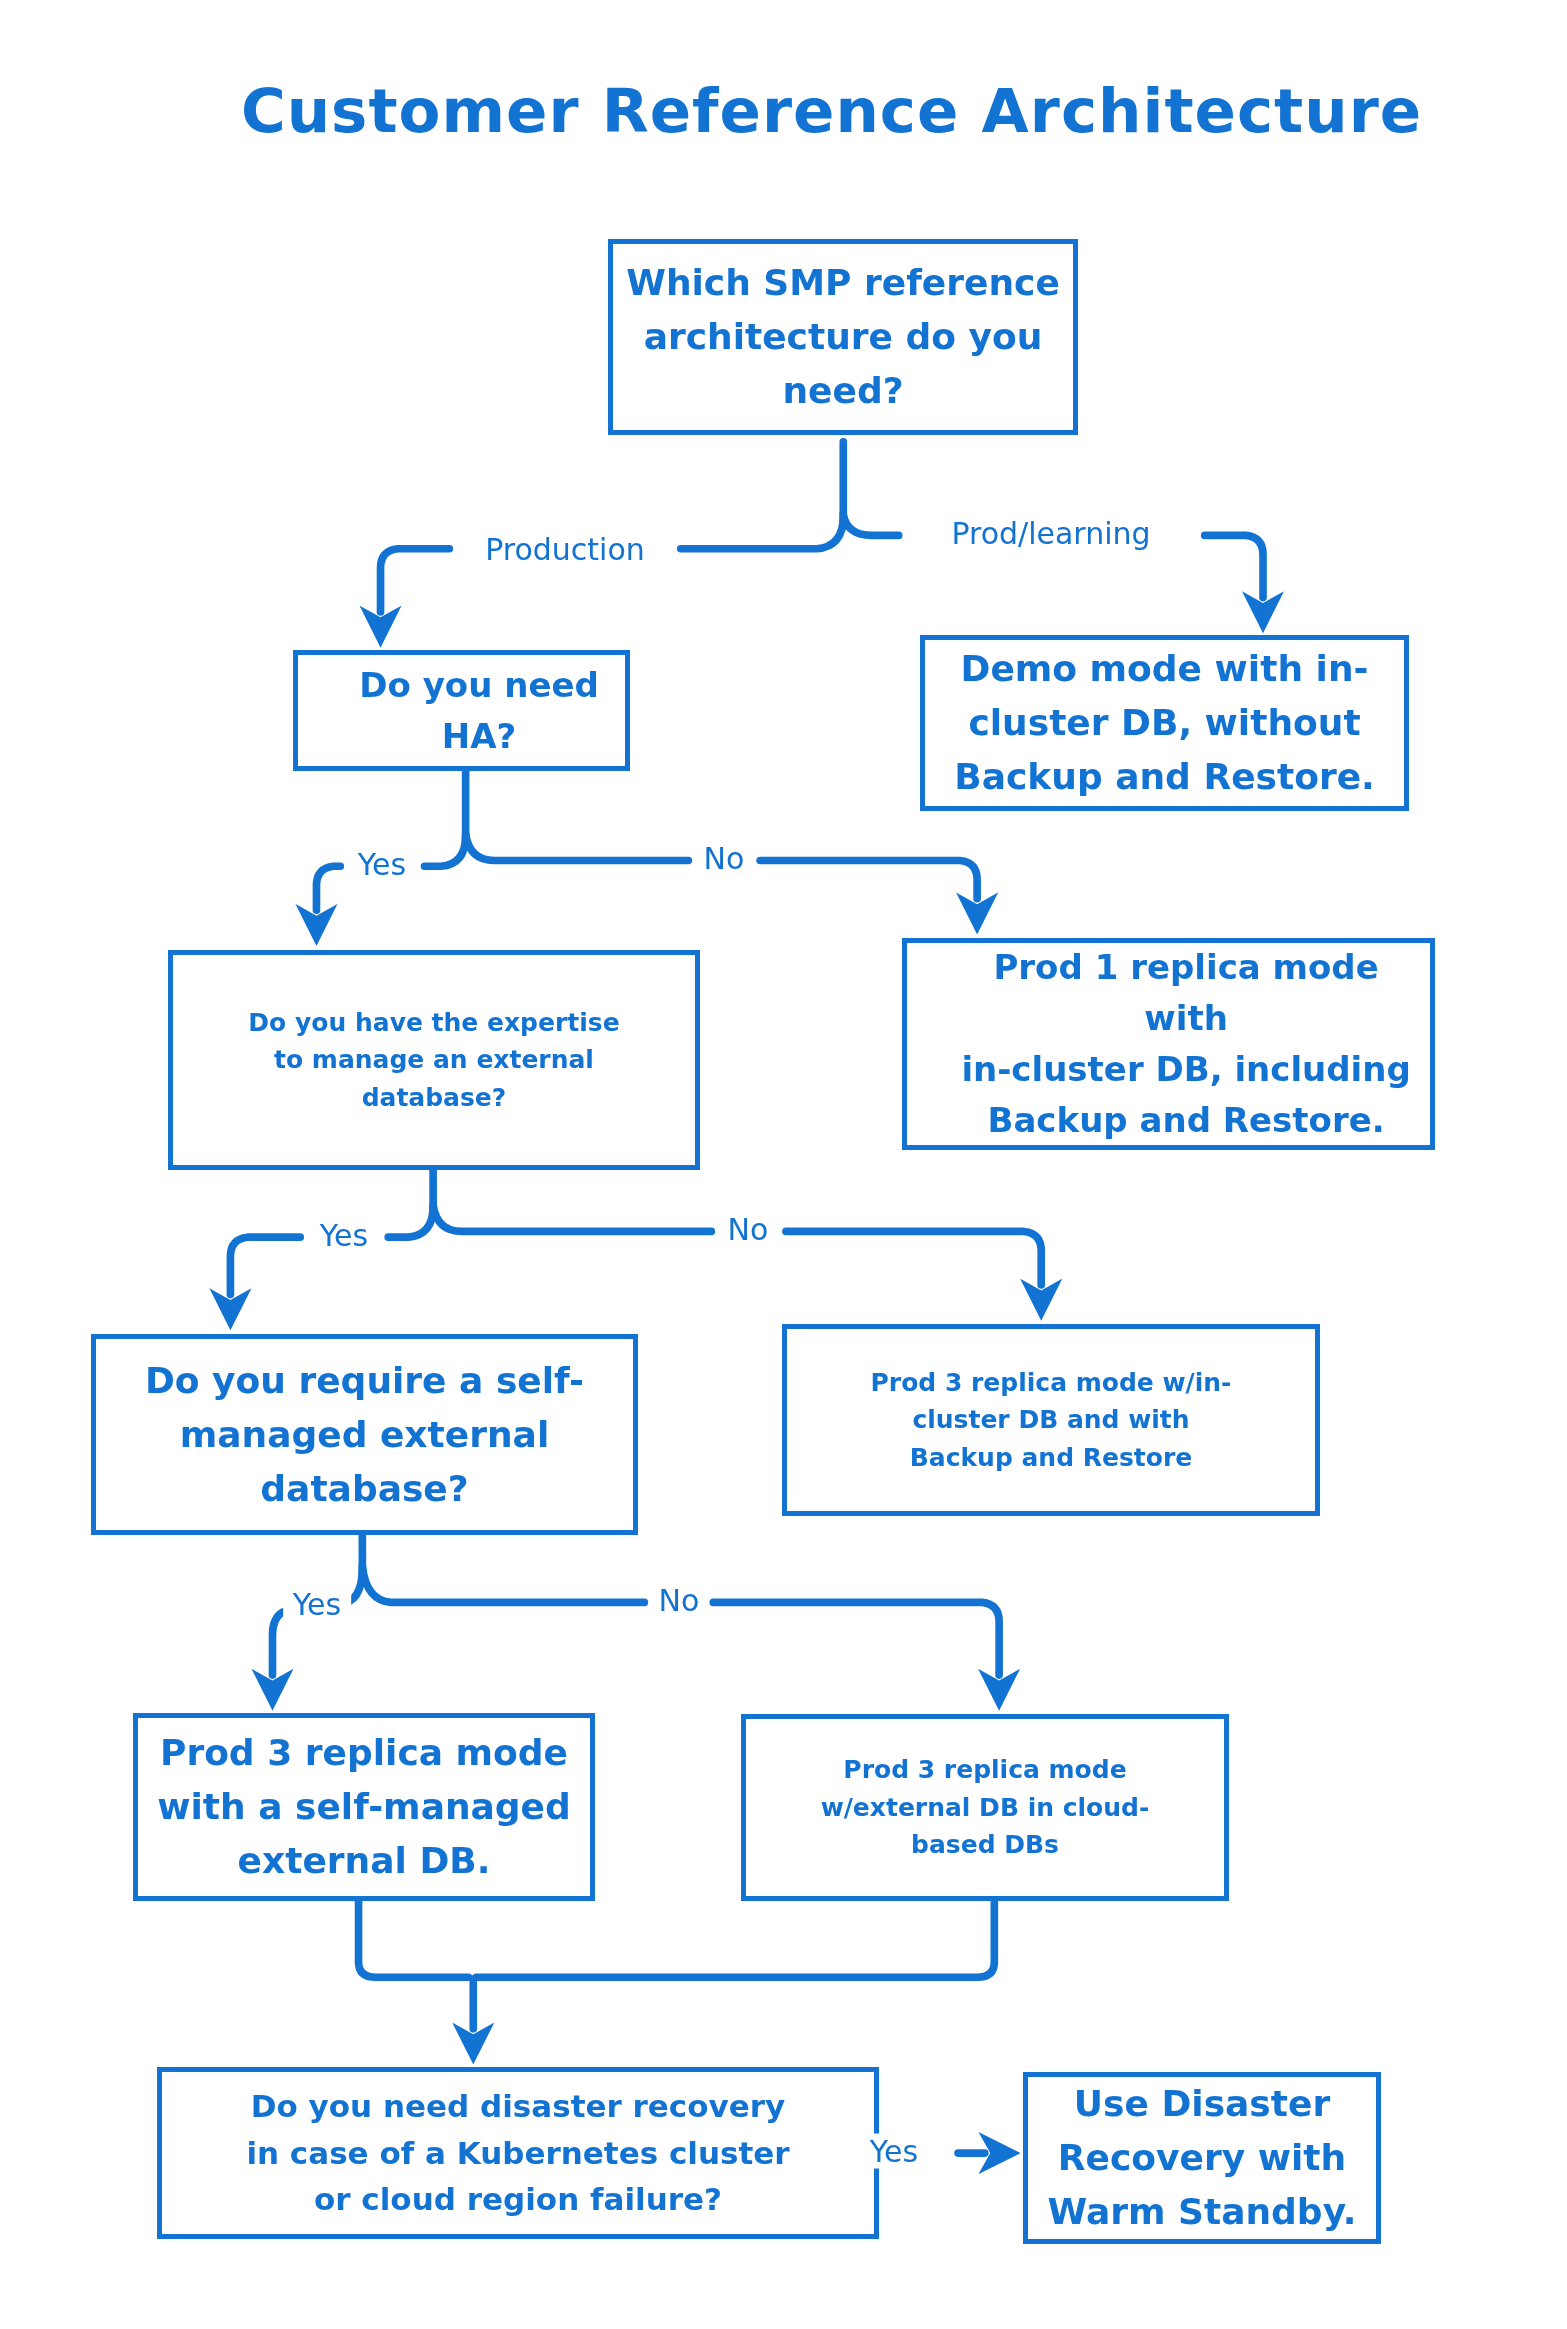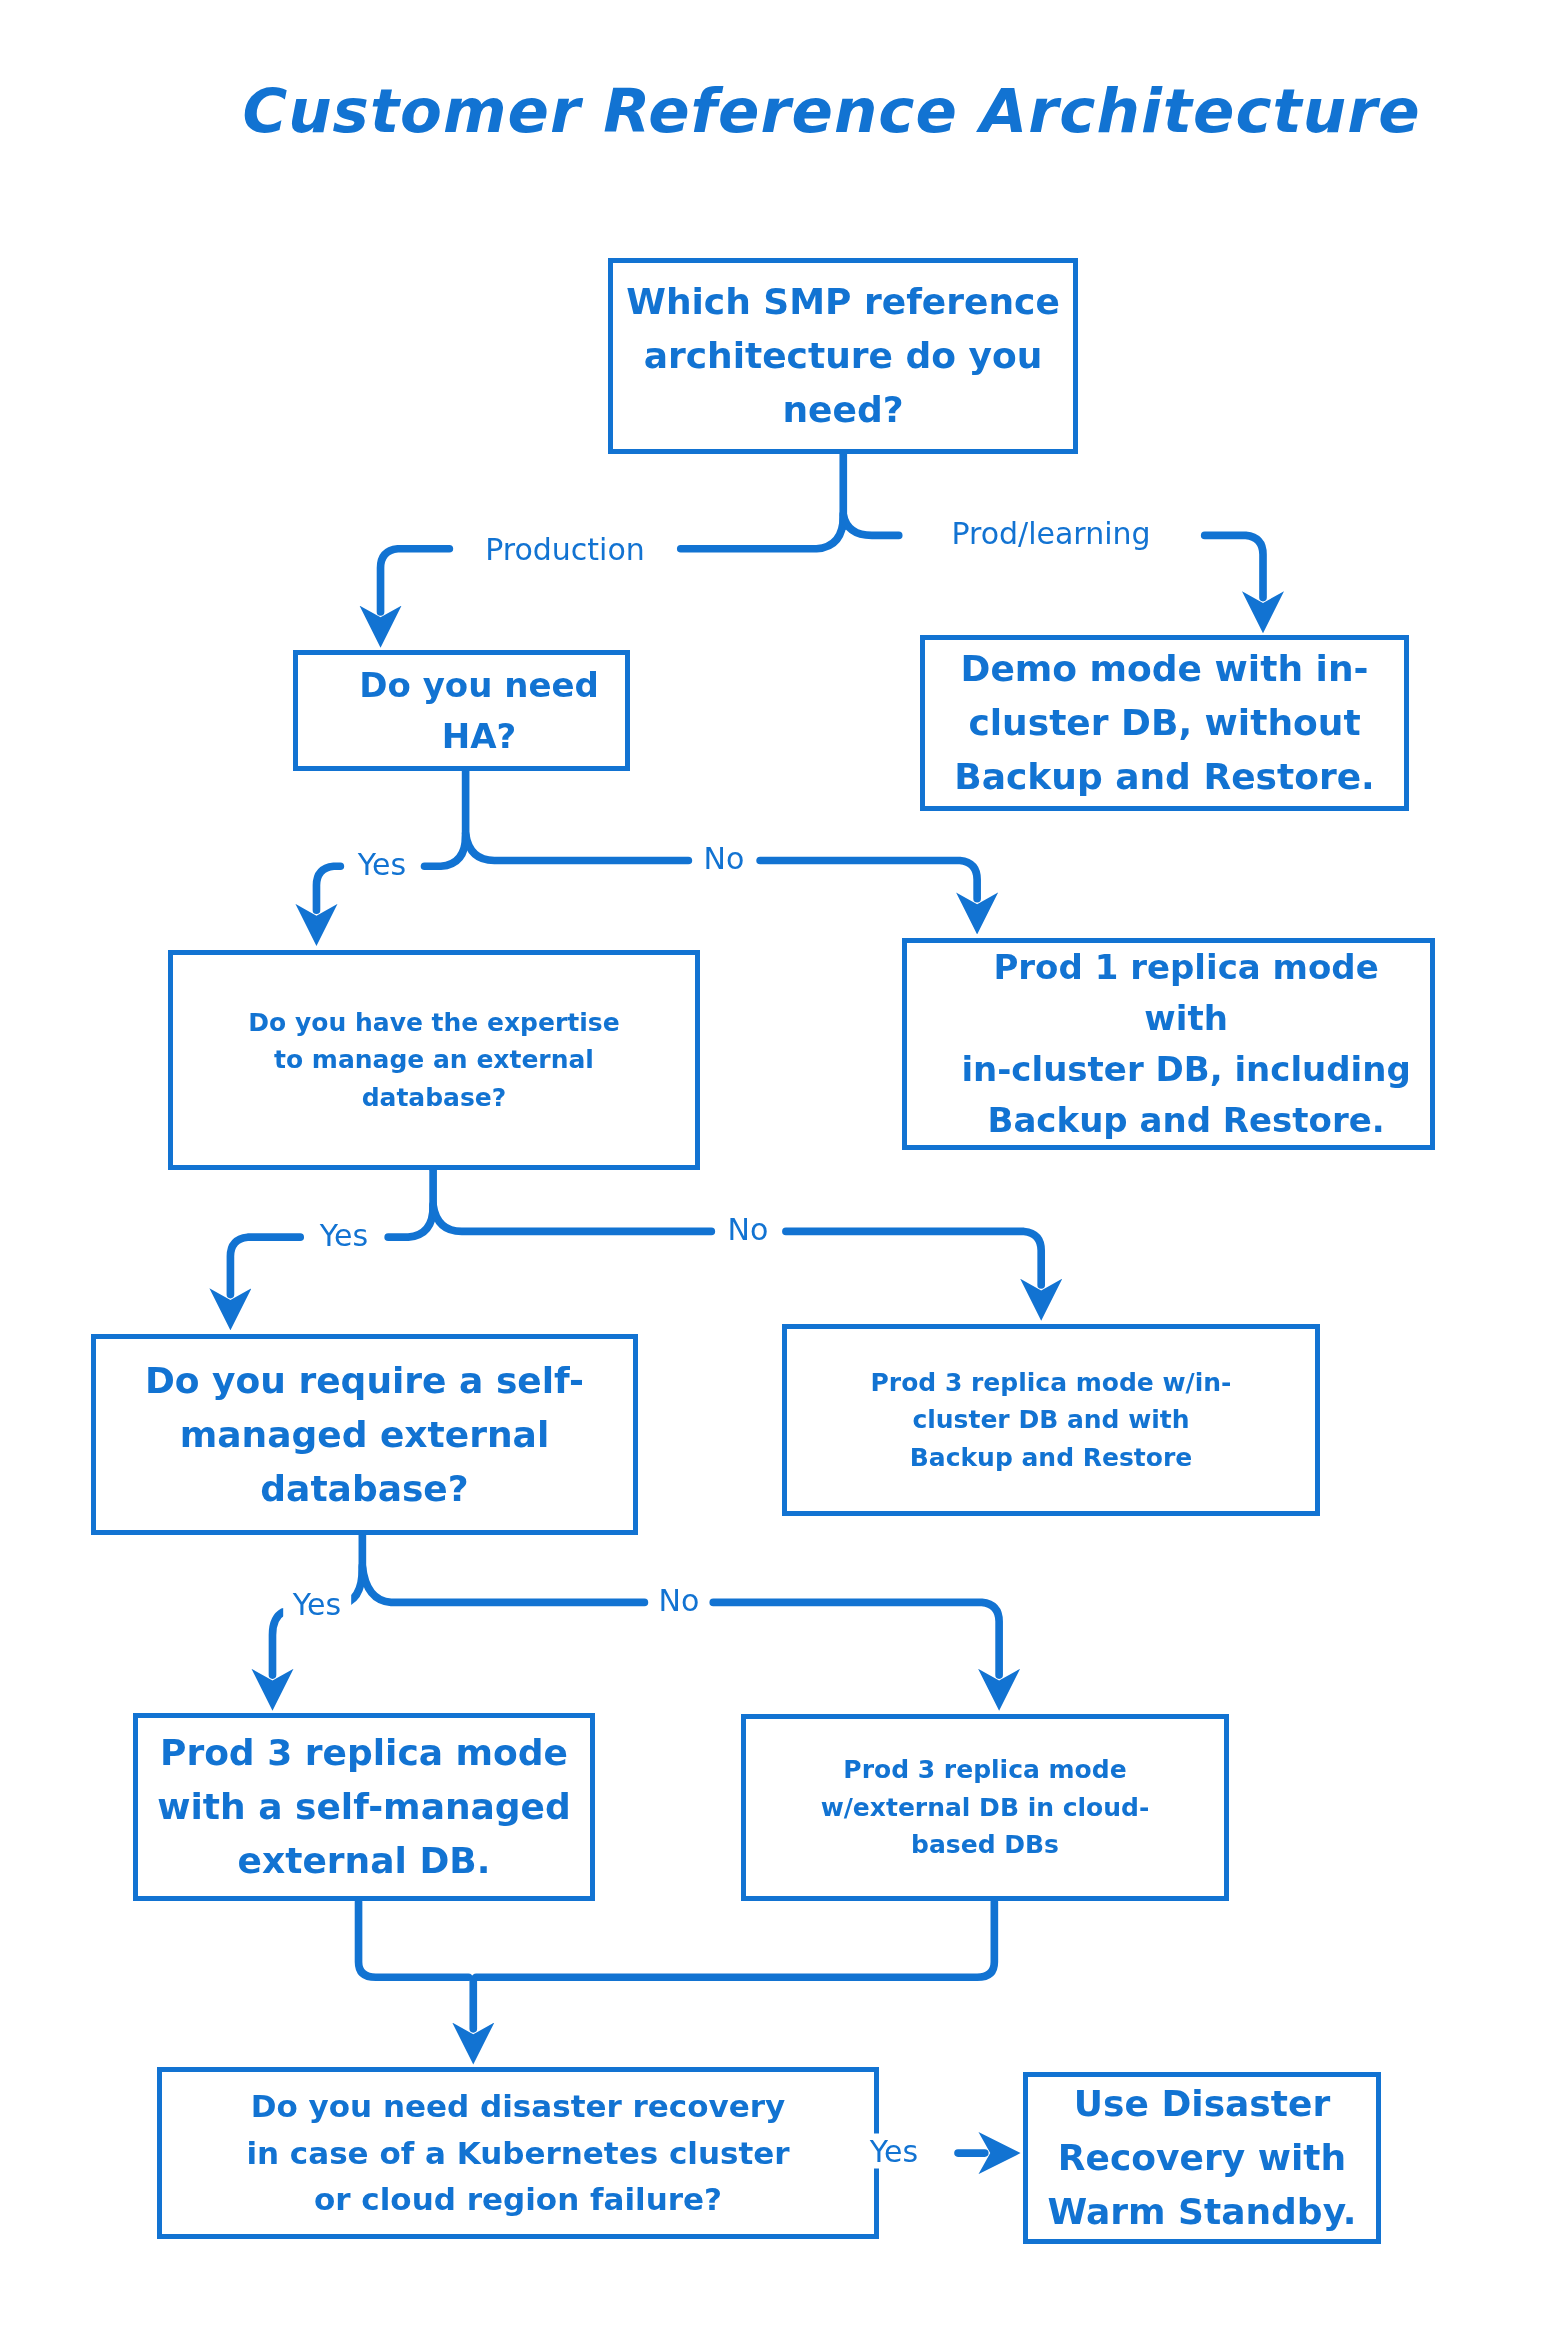--- a/index.html
+++ b/index.html
@@ -5,21 +5,21 @@
   :root { --blue:#1273d2; --bg:#ffffff; }
   html,body { margin:0; padding:0; background:var(--bg); }
   .canvas {
     position:relative; width:1568px; height:2330px;
     background:var(--bg); overflow:hidden;
     font-family:"DejaVu Sans","Liberation Sans",sans-serif;
   }
   .title {
     position:absolute; left:239px; top:75px; width:1185px;
     text-align:center; color:var(--blue);
-    font-size:61px; font-weight:800; font-style:italic;
+    font-size:61px; font-weight:800; 
     letter-spacing:1px; white-space:nowrap;
   }
   svg.connectors { position:absolute; left:0; top:0; }
   svg.connectors path.edge {
     fill:none; stroke:var(--blue); stroke-width:8;
     stroke-linecap:round; stroke-linejoin:round;
   }
   .node {
     position:absolute; box-sizing:border-box;
     border:5.7px solid var(--blue); background:#fff;
@@ -76,21 +76,21 @@
     <path class="edge" d="M746,1676 H1027 Q1045,1678 1045,1696 V1752" marker-end="url(#arr)"></path>
 
     <path class="edge" d="M375,1989 V2052 Q375,2068 393,2068 H490"></path>
     <path class="edge" d="M1040,1989 V2052 Q1040,2068 1022,2068 H498"></path>
     <path class="edge" d="M495,2070 V2122" marker-end="url(#arr)"></path>
 
     <path class="edge" d="M810,2252 H868"></path>
     <path class="edge" d="M1002,2252 H1030" marker-end="url(#arr)"></path>
   </svg>
 
-  <div class="node" style="left:608px; top:258px; width:470px; height:196px;">Which SMP reference
+  <div class="node" style="left:608px; top:239px; width:470px; height:196px;">Which SMP reference
 architecture do you
 need?</div>
 
   <div class="node fs36" style="left:293px; top:650px; width:337px; height:121px;">Do you need HA?</div>
 
   <div class="node" style="left:920px; top:635px; width:489px; height:176px;">Demo mode with in-
 cluster DB, without
 Backup and Restore.</div>
 
   <div class="node fs34" style="left:168px; top:950px; width:532px; height:220px;">Do you have the expertise

